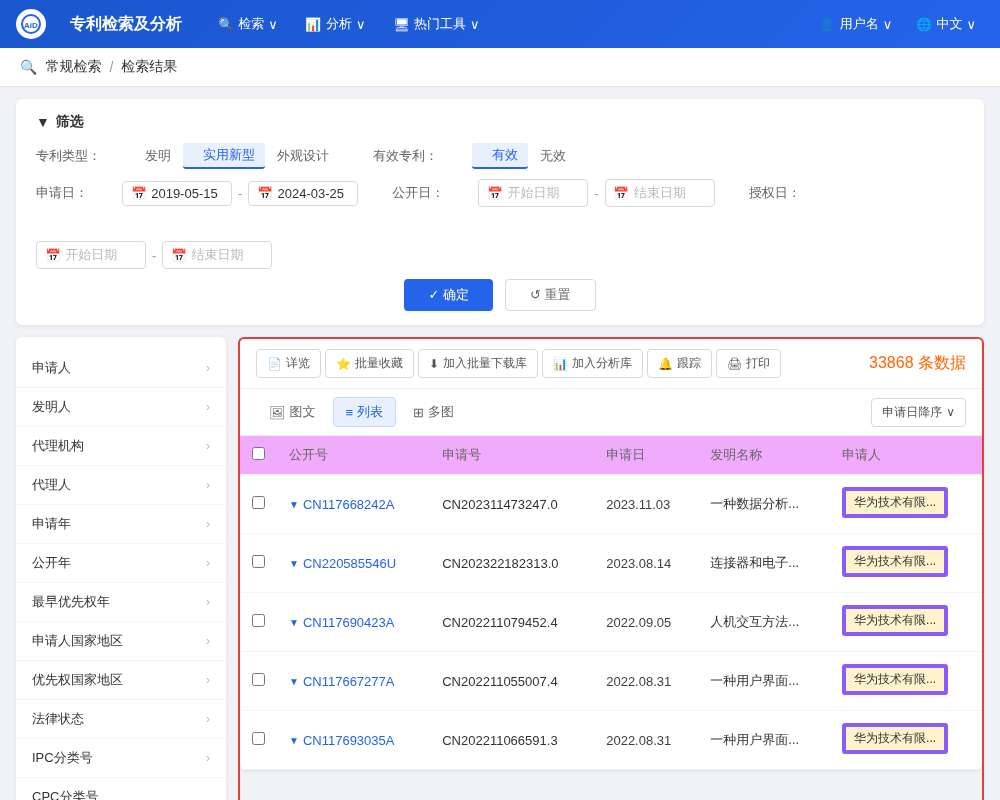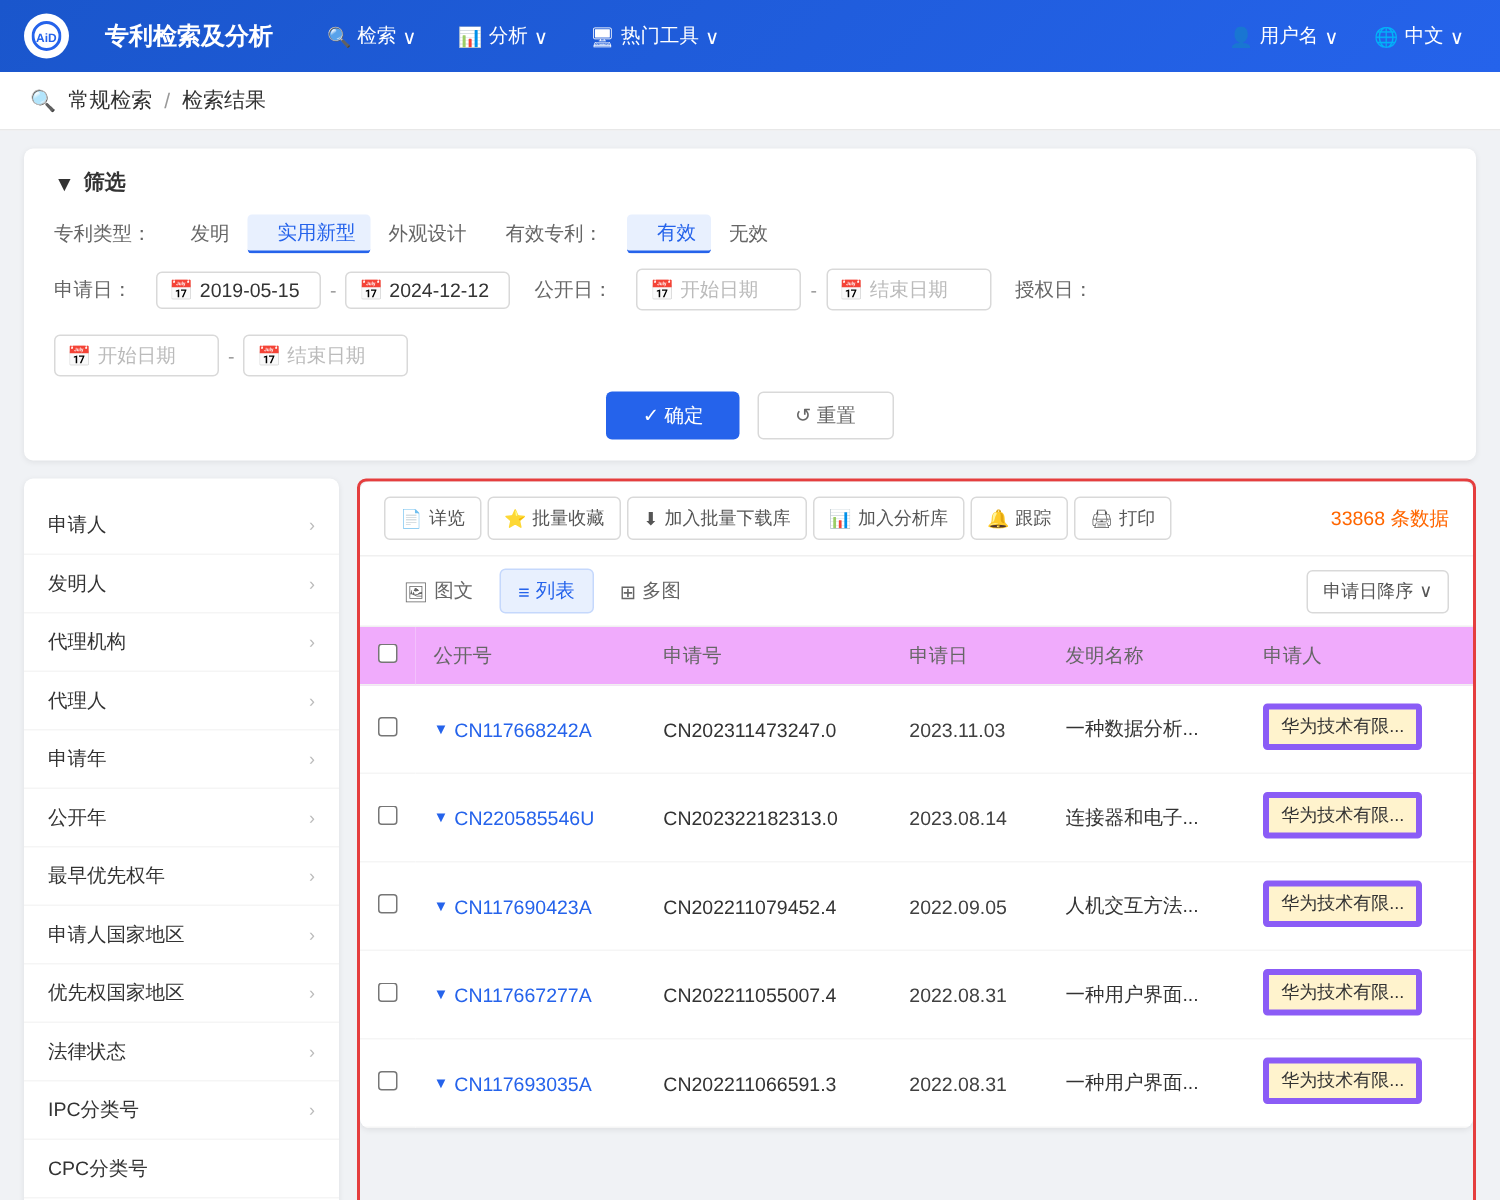--- a/index.html
+++ b/index.html
@@ -90,21 +90,21 @@
       align-items: center;
       gap: 6px;
       font-size: 14px;
       font-weight: 600;
       margin-bottom: 12px;
       color: #333;
     }
     .filter-row {
       display: flex;
       align-items: center;
-      gap: 16px;
+      gap: 34px;
       margin-bottom: 10px;
       flex-wrap: wrap;
       text-align: center;
     }
     .filter-label { color: #666; font-size: 13px; }
     .filter-tag {
       padding: 3px 10px;
       border-radius: 3px;
       cursor: pointer;
       font-size: 13px;
@@ -230,21 +230,21 @@
       padding: 5px 10px;
       border-radius: 4px;
       cursor: pointer;
       font-size: 12px;
       display: flex;
       align-items: center;
       gap: 4px;
     }
     .results-count {
       color: #ff6600;
-      font-size: 13px;
+      font-size: 16px;
       font-weight: 500;
     }
 
     
     .view-tabs {
       display: flex;
       align-items: center;
       justify-content: space-between;
       padding: 8px 16px;
       border-bottom: 1px solid #f0f0f0;
@@ -409,21 +409,21 @@
   <div class="filter-row">
     <span class="filter-label">申请日：</span>
     <div class="date-range">
       <div class="date-input">
         <span>📅</span>
         <span>2019-05-15</span>
       </div>
       <span class="date-separator">-</span>
       <div class="date-input">
         <span>📅</span>
-        <span>2024-12-12</span>
+        <span>2024-03-25</span>
       </div>
     </div>
     <span class="filter-label">公开日：</span>
     <div class="date-range">
       <div class="date-input">
         <span>📅</span>
         <span style="color:#bbb;">开始日期</span>
       </div>
       <span class="date-separator">-</span>
       <div class="date-input">

